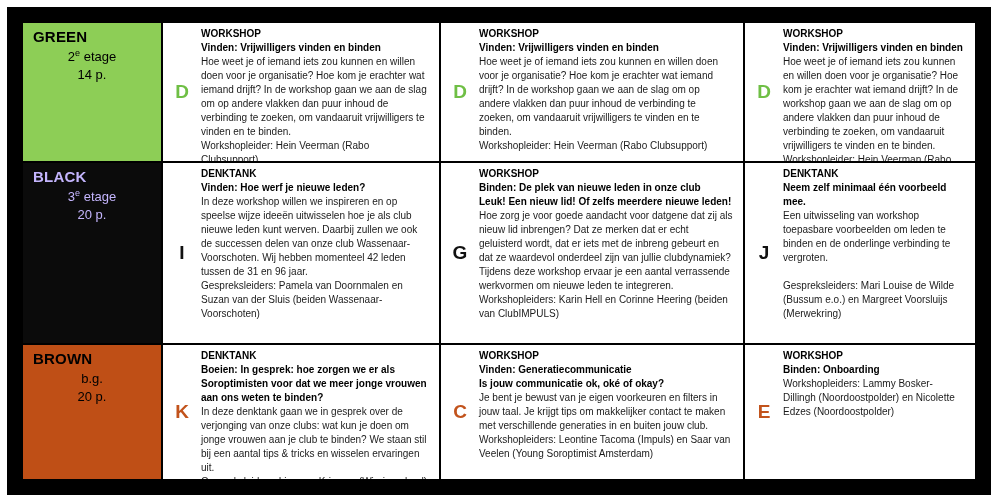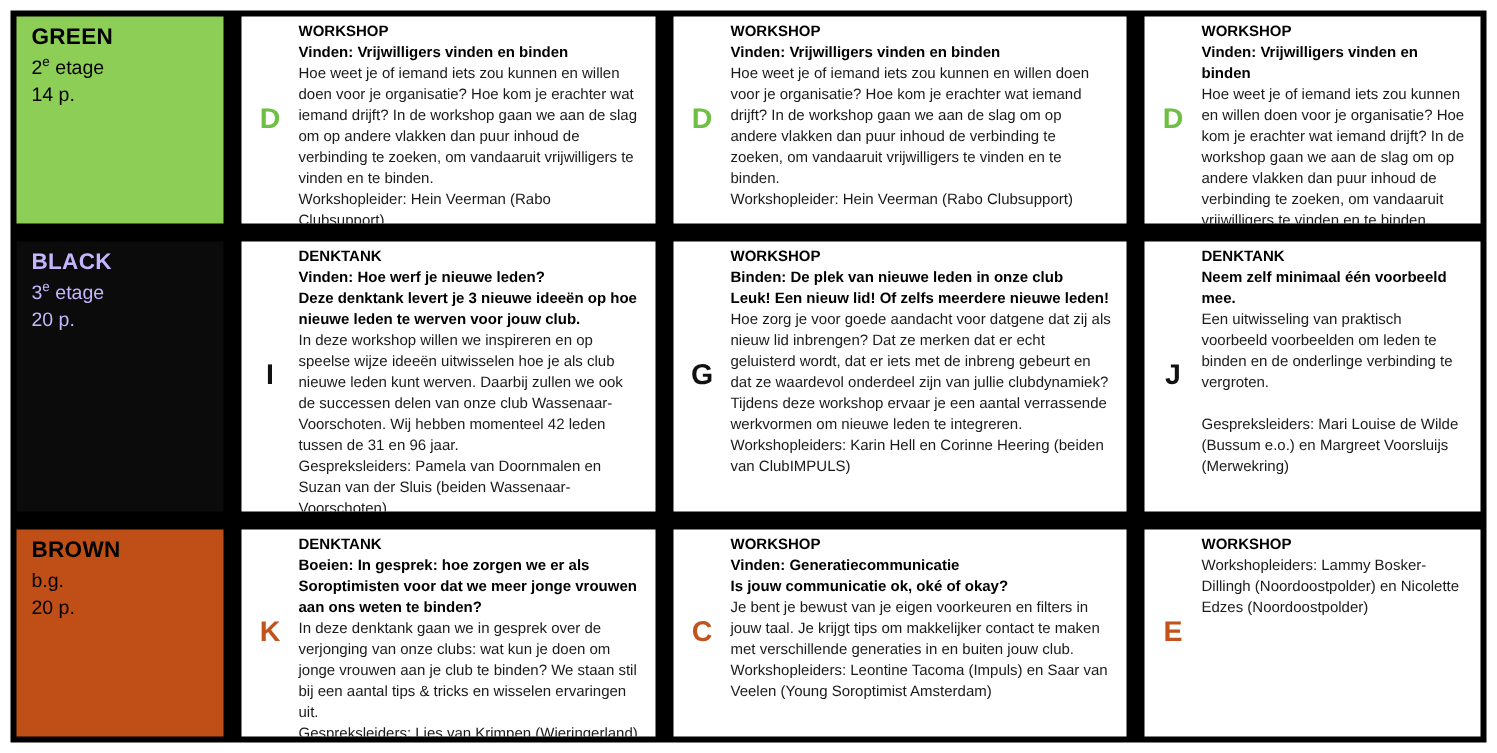--- a/index.html
+++ b/index.html
@@ -18,39 +18,40 @@
     position: absolute;
     left: 7px;
     top: 7px;
     width: 984px;
     height: 488px;
     box-sizing: border-box;
     background: #000000;
     display: grid;
     grid-template-columns: 138px 276px 302px 1fr;
     grid-template-rows: 138px 180px 1fr;
-    gap: 12px;
-    padding: 4px;
+    gap: 2px;
+    padding: 16px;
   }
   .room {
     padding: 5px 10px;
     box-sizing: border-box;
   }
   .room-green { background: #8DCE56; color: #000000; }
   .room-black { background: #0B0B0B; color: #c4b5fd; }
   .room-brown { background: #BF4F16; color: #000000; }
   .room-name {
     font-weight: bold;
     font-size: 15px;
     letter-spacing: 0.2px;
     margin-bottom: 3px;
   }
   .room-line {
     font-size: 13px;
     margin-bottom: 3px;
+    text-align: center;
   }
   .room-line sup { font-size: 9px; }
   .cell {
     background: #ffffff;
     display: flex;
     overflow: hidden;
   }
   .letter {
     width: 38px;
     flex: 0 0 38px;
@@ -123,21 +124,20 @@
     <div class="room-name">BLACK</div>
     <div class="room-line"><span>3</span><sup>e</sup><span> etage</span></div>
     <div class="room-line">20 p.</div>
   </div>
 
   <div class="cell r1">
     <div class="letter">I</div>
     <div class="content">
       <div class="bold-line">DENKTANK</div>
       <div class="bold-line">Vinden: Hoe werf je nieuwe leden?</div>
-      <div class="bold-line">Deze denktank levert je 3 nieuwe ideeën op hoe nieuwe leden te werven voor jouw club.</div>
       <div class="bodywrap"><b></b><span>In deze workshop willen we inspireren en op speelse wijze ideeën uitwisselen hoe je als club nieuwe leden kunt werven. Daarbij zullen we ook de successen delen van onze club Wassenaar-Voorschoten. Wij hebben momenteel 42 leden tussen de 31 en 96 jaar.</span></div>
       <div class="leader">Gespreksleiders: Pamela van Doornmalen en Suzan van der Sluis (beiden Wassenaar-Voorschoten)</div>
     </div>
   </div>
 
   <div class="cell r1">
     <div class="letter">G</div>
     <div class="content">
       <div class="bold-line">WORKSHOP</div>
       <div class="bold-line">Binden: De plek van nieuwe leden in onze club</div>
@@ -145,21 +145,21 @@
       <div class="bodywrap"><b></b><span>Hoe zorg je voor goede aandacht voor datgene dat zij als nieuw lid inbrengen? Dat ze merken dat er echt geluisterd wordt, dat er iets met de inbreng gebeurt en dat ze waardevol onderdeel zijn van jullie clubdynamiek? Tijdens deze workshop ervaar je een aantal verrassende werkvormen om nieuwe leden te integreren.</span></div>
       <div class="leader">Workshopleiders: Karin Hell en Corinne Heering (beiden van ClubIMPULS)</div>
     </div>
   </div>
 
   <div class="cell r1">
     <div class="letter">J</div>
     <div class="content">
       <div class="bold-line">DENKTANK</div>
       <div class="bold-line">Neem zelf minimaal één voorbeeld mee.</div>
-      <div class="bodywrap"><b></b><span>Een uitwisseling van praktisch voorbeeld voorbeelden om leden te binden en de onderlinge verbinding te vergroten.</span></div>
+      <div class="bodywrap"><b></b><span>Een uitwisseling van workshop toepasbare voorbeelden om leden te binden en de onderlinge verbinding te vergroten.</span></div>
       <div class="leader gap">Gespreksleiders: Mari Louise de Wilde (Bussum e.o.) en Margreet Voorsluijs (Merwekring)</div>
     </div>
   </div>
 
   <div class="room room-brown">
     <div class="room-name">BROWN</div>
     <div class="room-line"><span>b.g.</span><sup></sup><span></span></div>
     <div class="room-line">20 p.</div>
   </div>
 
@@ -182,18 +182,19 @@
       <div class="bold-line">Is jouw communicatie ok, oké of okay?</div>
       <div class="bodywrap"><b></b><span>Je bent je bewust van je eigen voorkeuren en filters in jouw taal. Je krijgt tips om makkelijker contact te maken met verschillende generaties in en buiten jouw club.</span></div>
       <div class="leader">Workshopleiders: Leontine Tacoma (Impuls) en Saar van Veelen (Young Soroptimist Amsterdam)</div>
     </div>
   </div>
 
   <div class="cell r2">
     <div class="letter">E</div>
     <div class="content">
       <div class="bold-line">WORKSHOP</div>
+      <div class="bold-line">Binden: Onboarding</div>
       <div class="bold-line"></div>
       <div class="leader">Workshopleiders: Lammy Bosker-Dillingh (Noordoostpolder) en Nicolette Edzes (Noordoostpolder)</div>
     </div>
   </div>
 
 </div>
 
 </body></html>

